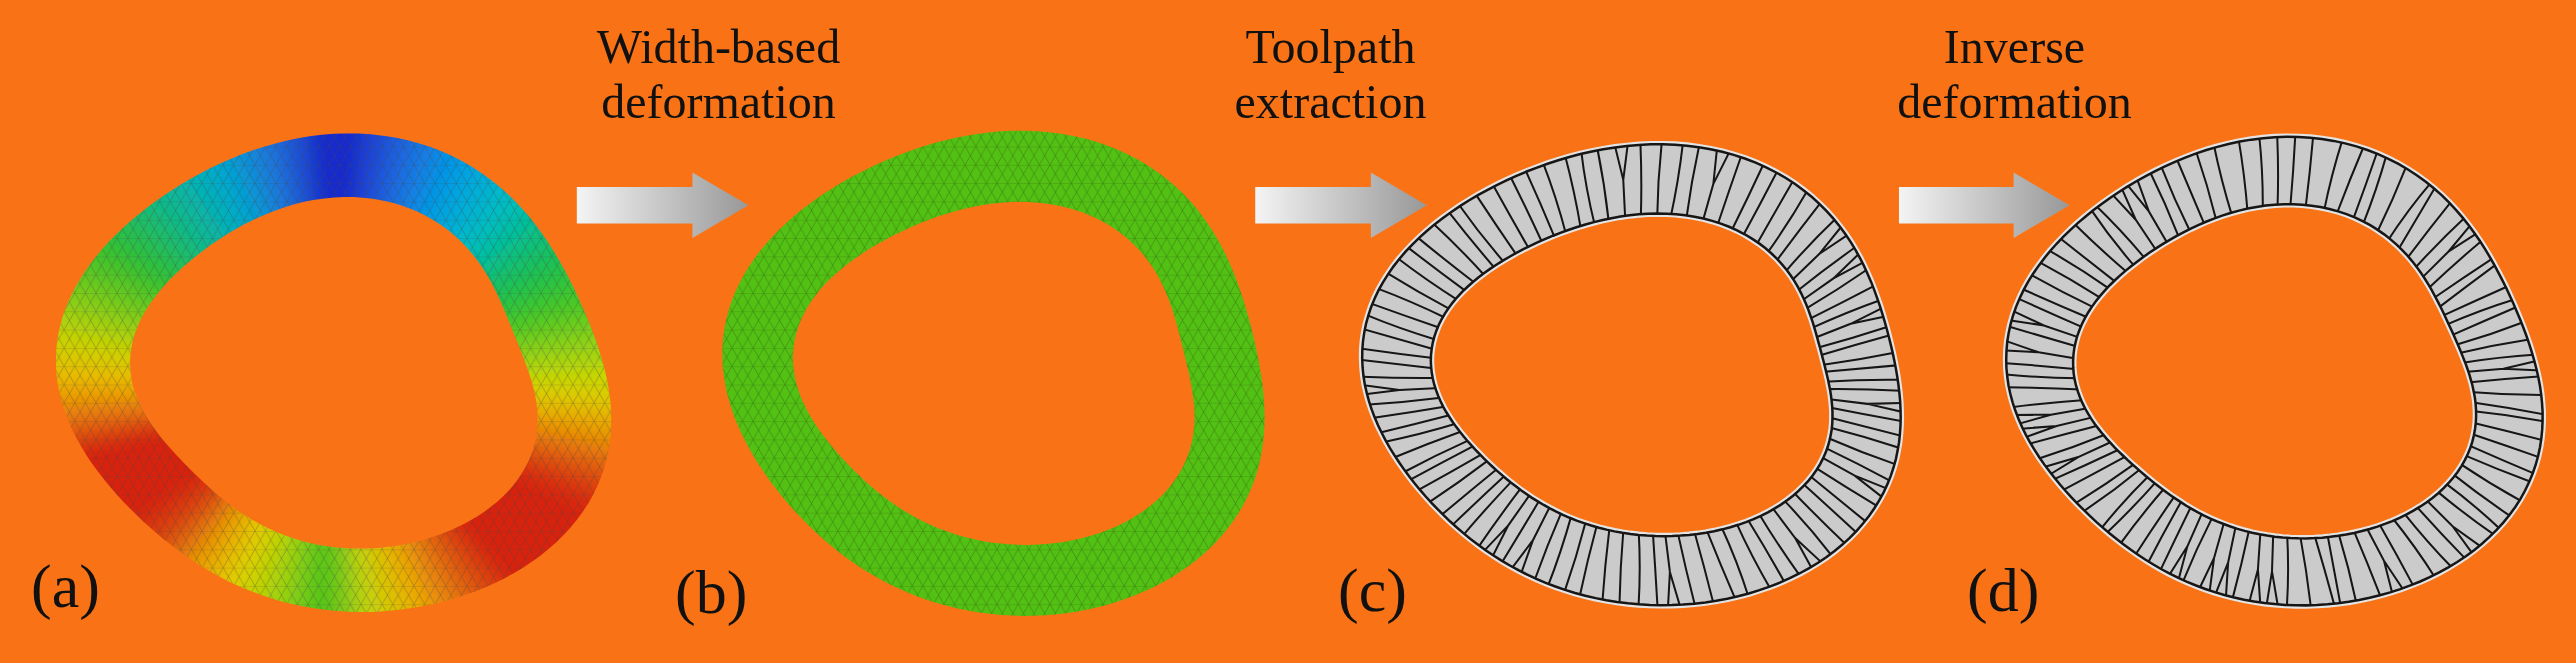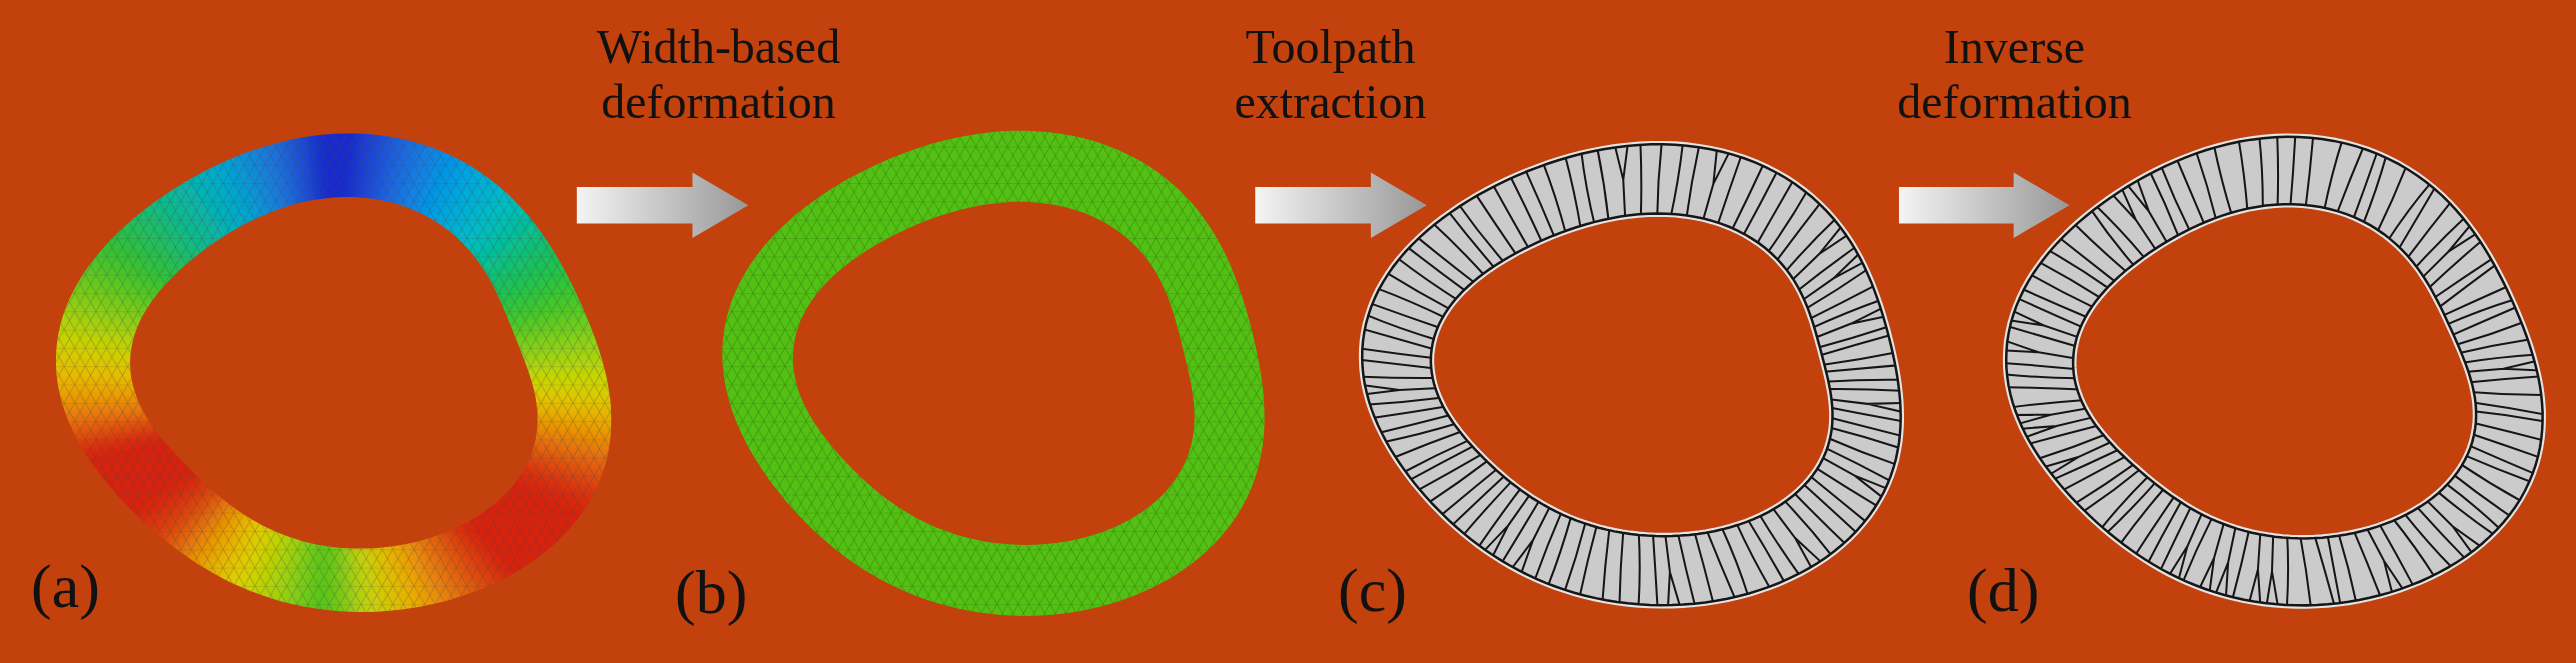--- a/index.html
+++ b/index.html
@@ -1,19 +1,19 @@
 <!DOCTYPE html>
 <html><head>
 <meta charset="utf-8">
 <style>
   html,body{margin:0;padding:0;background:#ffffff;}
   .figure{
     position:relative;
     width:2576px;height:663px;
-    background:#c2410c;
+    background:#f97316;
     font-family:"Liberation Serif","DejaVu Serif",serif;
     overflow:hidden;
   }
   .figure svg{position:absolute;left:0;top:0;}
   .step-label{
     position:absolute;
     width:347px;
     text-align:center;
     font-size:48px;
     line-height:55px;

